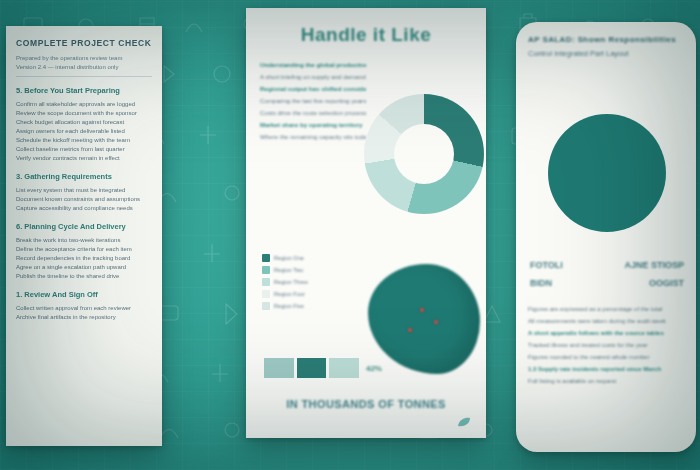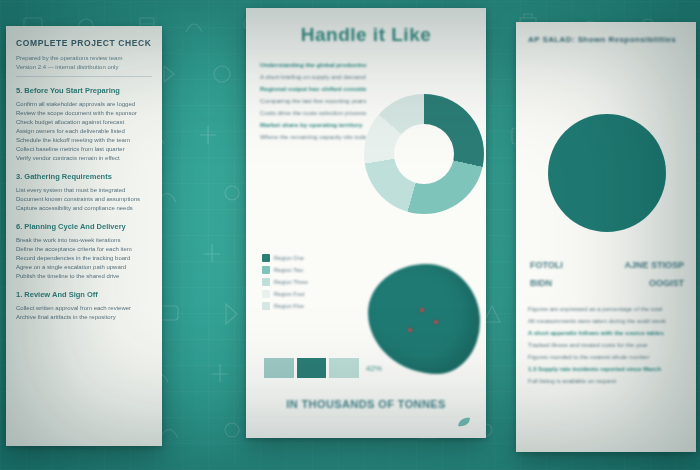--- a/index.html
+++ b/index.html
@@ -63,20 +63,21 @@
     width: 240px;
     height: 430px;
     background: #fbfbf8;
   }
   #page-right {
     left: 516px;
     top: 22px;
     width: 180px;
     height: 430px;
     background: #fafaf6;
+    border-radius: 21px;
   }
 
   
   #page-left .lp-inner {
     padding: 12px 10px 10px 10px;
   }
   .lp-title {
     font-size: 8.5px;
     letter-spacing: 0.6px;
     color: #41616d;
@@ -220,21 +221,21 @@
     gap: 3px;
   }
   .bar-legend .cell {
     height: 20px;
     flex: 1;
     filter: blur(0.4px);
   }
   .bar-legend .bl-text {
     font-size: 8px;
     color: #3d8f87;
-    font-weight: normal;
+    font-weight: bold;
     filter: blur(0.9px);
     margin-left: 4px;
     white-space: nowrap;
   }
   .cp-footer {
     position: absolute;
     left: 0; right: 0;
     bottom: 28px;
     text-align: center;
     font-size: 11px;
@@ -524,20 +525,21 @@
     <div class="cp-footer">IN THOUSANDS OF TONNES</div>
 
     <svg class="cp-logo" viewBox="0 0 32 24" aria-hidden="true">
       <path d="M4 20 C6 6 20 2 28 4 C28 16 16 22 4 20 Z" fill="#3fa79c"></path>
     </svg>
   </div>
 
   <div class="page" id="page-right">
     <div class="rp-inner">
       <div class="rp-title">AP SALAD: Shown Responsibilities</div>
+      <div class="rp-sub">Control Integrated Part Layout</div>
     </div>
 
     <div class="pie-wrap">
       <div class="pie" id="pie-disc" style="background: conic-gradient(rgb(31, 122, 115) 160deg, rgb(31, 122, 115) 368.8deg, rgb(242, 195, 203) 368.8deg, rgb(242, 195, 203) 466deg, rgb(207, 230, 225) 466deg, rgb(207, 230, 225) 520deg); position: relative;"></div>
     </div>
 
     <div class="rp-head2">
       <span>FOTOLI</span>
       <span>AJNE STIOSP</span>
     </div>

